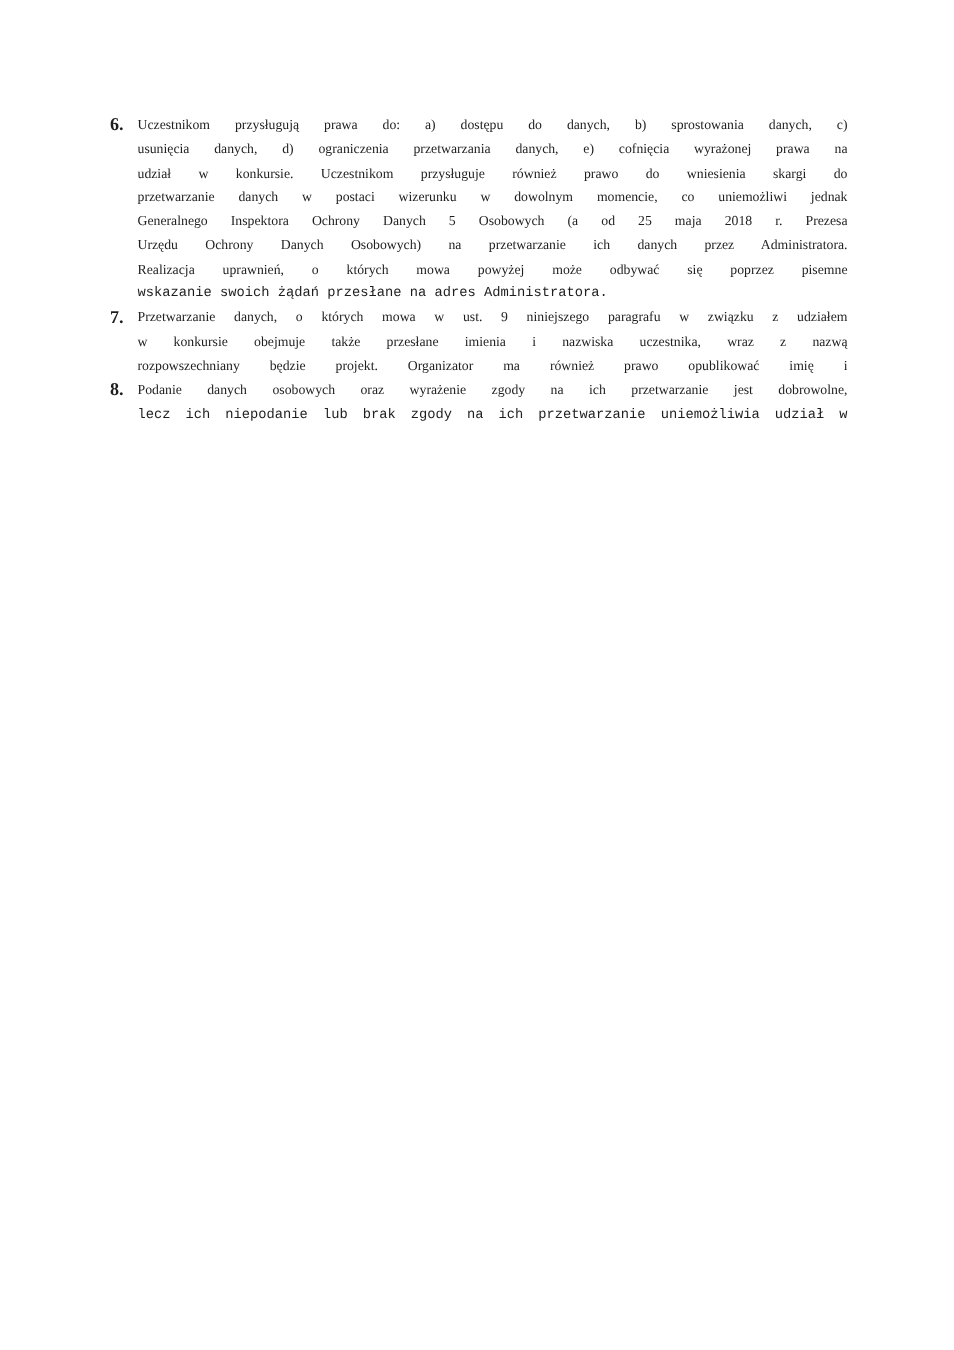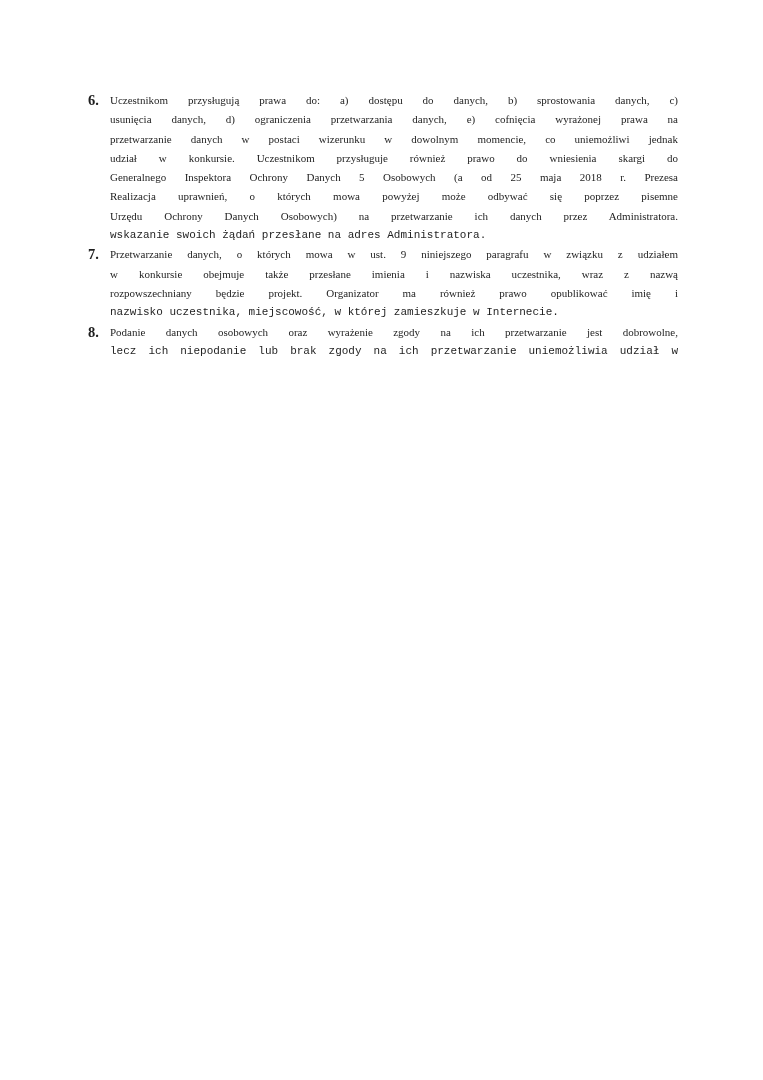--- a/index.html
+++ b/index.html
@@ -56,35 +56,34 @@
 </head>
 <body>
 
 <div class="page">
   <div class="content">
       <div class="list-item">
         <span class="item-number">6.</span>
         <div class="item-text">
           <div class="text-line">Uczestnikom przysługują prawa do: a) dostępu do danych, b) sprostowania danych, c)</div>
           <div class="text-line">usunięcia danych, d) ograniczenia przetwarzania danych, e) cofnięcia wyrażonej prawa na</div>
+          <div class="text-line">udział w konkursie. Uczestnikom przysługuje również prawo do wniesienia skargi do</div>
           <div class="text-line">przetwarzanie danych w postaci wizerunku w dowolnym momencie, co uniemożliwi jednak</div>
-          <div class="text-line">udział w konkursie. Uczestnikom przysługuje również prawo do wniesienia skargi do</div>
           <div class="text-line">Generalnego Inspektora Ochrony Danych 5 Osobowych (a od 25 maja 2018 r. Prezesa</div>
+          <div class="text-line">Urzędu Ochrony Danych Osobowych) na przetwarzanie ich danych przez Administratora.</div>
           <div class="text-line">Realizacja uprawnień, o których mowa powyżej może odbywać się poprzez pisemne</div>
-          <div class="text-line">Urzędu Ochrony Danych Osobowych) na przetwarzanie ich danych przez Administratora.</div>
           <div class="text-line last-line">wskazanie swoich żądań przesłane na adres Administratora.</div>
         </div>
       </div>
       <div class="list-item">
         <span class="item-number">7.</span>
         <div class="item-text">
           <div class="text-line">Przetwarzanie danych, o których mowa w ust. 9 niniejszego paragrafu w związku z udziałem</div>
           <div class="text-line">w konkursie obejmuje także przesłane imienia i nazwiska uczestnika, wraz z nazwą</div>
           <div class="text-line">rozpowszechniany będzie projekt. Organizator ma również prawo opublikować imię i</div>
-          <div class="text-line last-line">nazwisko uczestnika, miejscowość, w której zamieszkuje w Internecie.</div>
         </div>
       </div>
       <div class="list-item">
         <span class="item-number">8.</span>
         <div class="item-text">
           <div class="text-line">Podanie danych osobowych oraz wyrażenie zgody na ich przetwarzanie jest dobrowolne,</div>
           <div class="text-line last-line">lecz ich niepodanie lub brak zgody na ich przetwarzanie uniemożliwia udział w konkursie.</div>
         </div>
       </div>
     </div>

